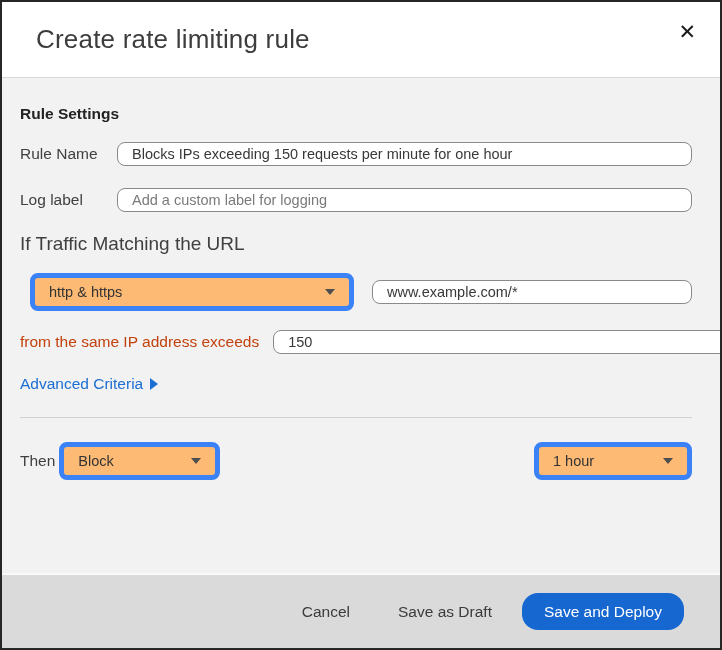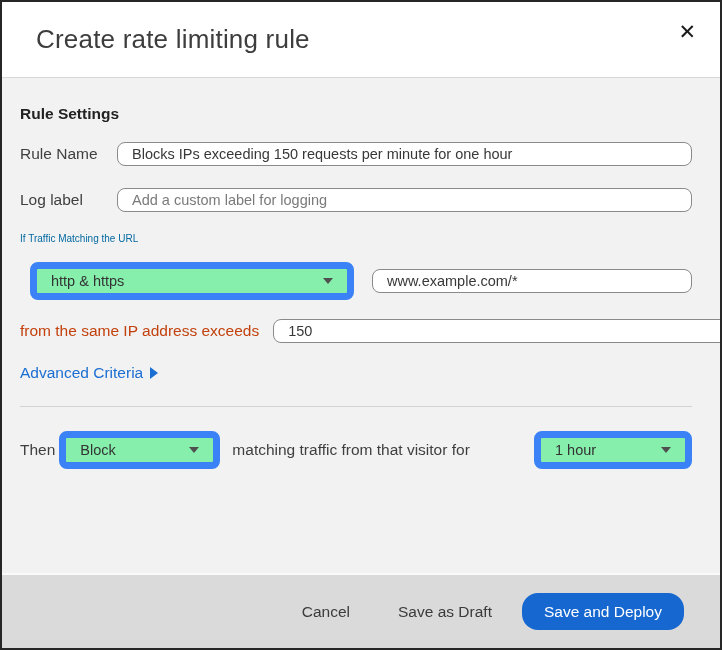--- a/index.html
+++ b/index.html
@@ -57,25 +57,25 @@
   .field-label { width: 97px; flex: 0 0 auto; font-size: 15.5px; color: #3f3f3f; }
   input.text-input {
     height: 24px; border: 1px solid #8a8a8a; border-radius: 8px;
     background: #ffffff; padding: 0 14px;
     font-family: "Liberation Sans", sans-serif;
     font-size: 14.5px; color: #383838; outline: none;
     width: 100%;
   }
   input.text-input::placeholder { color: #7a7a7a; opacity: 1; }
   .flex1 { flex: 1 1 auto; min-width: 0; }
-  .traffic-heading { margin-top: 21px; font-size: 10px; color: #0369a1; }
+  .traffic-heading { margin-top: 21px; font-size: 19px; color: #404040; }
   .row-scheme { margin-top: 18px; }
   .select {
-    height: 38px; background: #86efac;
-    border: 7px solid #3b82f6; border-radius: 8px;
+    height: 38px; background: #fdba74;
+    border: 5px solid #3b82f6; border-radius: 8px;
     display: flex; align-items: center;
     padding: 0 14px; cursor: pointer;
     font-size: 14.5px; color: #333333;
   }
   .select .caret {
     margin-left: auto;
     width: 0; height: 0;
     border-left: 5px solid transparent;
     border-right: 5px solid transparent;
     border-top: 6px solid #4f4f4f;
@@ -177,21 +177,20 @@
     </button>
 
     <hr class="divider">
 
     <div class="row row-then">
       <div class="then-label">Then</div>
       <div class="select action-select">
         <span>Block</span>
         <span class="caret"></span>
       </div>
-      <div class="then-middle">matching traffic from that visitor for</div>
       <div class="select duration-select">
         <span>1 hour</span>
         <span class="caret"></span>
       </div>
     </div>
   </div>
 
   <div class="footer">
     <button class="text-btn cancel-btn">Cancel</button>
     <button class="text-btn draft-btn">Save as Draft</button>

